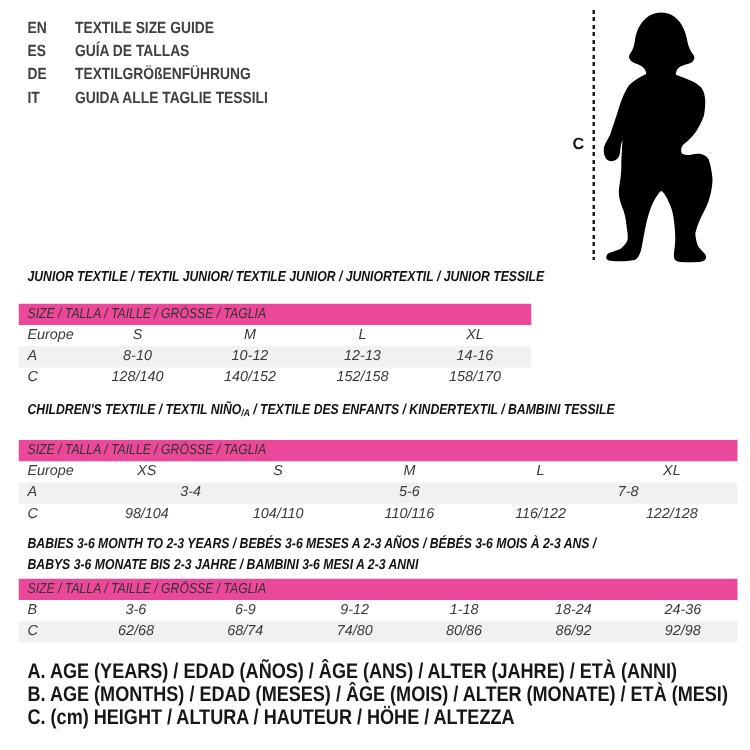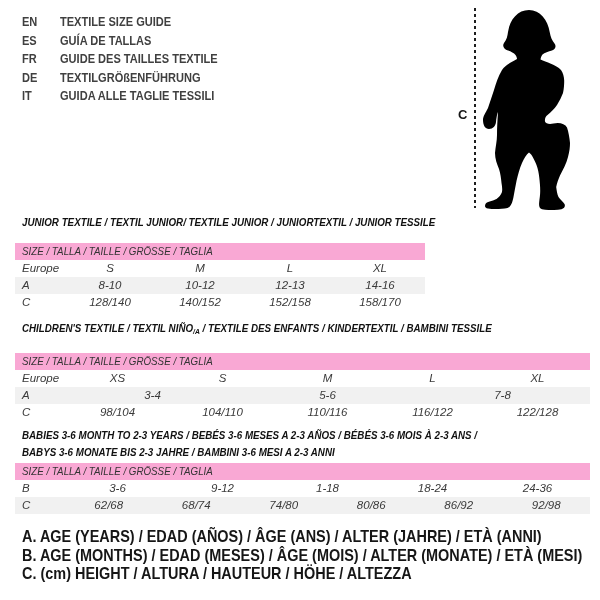--- a/index.html
+++ b/index.html
@@ -24,21 +24,21 @@
 
   
   .tbl { position:absolute; left:15px; font-size:11.5px; color:#3a3a3a;font-style:italic; }
   .t1 { top:216px; width:410px; }
   .t2 { top:322px; width:575px; }
   .t3 { top:427px; width:575px; }
   .tbl-title { color:#111111; font-weight:bold; font-size:11.5px; padding-left:7px; line-height:12px; margin-bottom:15px; }
   .t3 .tbl-title { line-height:17px; margin-bottom:2px; }
   .t3 .tbl-title div { line-height:17px; }
   .sub { font-size:8px; vertical-align:-2px; }
-  .size-bar { height:17px; line-height:17px; background:#f9a8d4; color:#333333; padding-left:7px; }
+  .size-bar { height:17px; line-height:17px; background:#ec4899; color:#333333; padding-left:7px; }
   .trow { display:flex; height:17px; line-height:17px; }
   .trow.alt { background:#f1f1f1; }
   .lbl { width:50px; padding-left:7px; box-sizing:border-box; }
   .cell { flex:1 1 0; text-align:center; }
 
   
   .legend { position:absolute; left:22px; top:528px; font-weight:bold; font-size:17px; color:#161616; }
   .legend div { height:18.6px; line-height:18.6px; }
 </style>
 </head>
@@ -47,24 +47,20 @@
 <div class="page">
 
   <div class="lang-block">
     <div class="lang-row">
       <span class="lang-code"><span class="cond">EN</span></span>
       <span class="cond">TEXTILE SIZE GUIDE</span>
     </div>
     <div class="lang-row">
       <span class="lang-code"><span class="cond">ES</span></span>
       <span class="cond">GUÍA DE TALLAS</span>
-    </div>
-    <div class="lang-row">
-      <span class="lang-code"><span class="cond">FR</span></span>
-      <span class="cond">GUIDE DES TAILLES TEXTILE</span>
     </div>
     <div class="lang-row">
       <span class="lang-code"><span class="cond">DE</span></span>
       <span class="cond">TEXTILGRÖßENFÜHRUNG</span>
     </div>
     <div class="lang-row">
       <span class="lang-code"><span class="cond">IT</span></span>
       <span class="cond">GUIDA ALLE TAGLIE TESSILI</span>
     </div>
   </div>
@@ -156,20 +152,21 @@
 
   <section class="tbl t3">
     <div class="tbl-title">
       <div><span class="cond">BABIES 3-6 MONTH TO 2-3 YEARS / BEBÉS 3-6 MESES A 2-3 AÑOS / BÉBÉS 3-6 MOIS À 2-3 ANS /</span></div>
       <div><span class="cond">BABYS 3-6 MONATE BIS 2-3 JAHRE / BAMBINI 3-6 MESI A 2-3 ANNI</span></div>
     </div>
     <div class="size-bar"><span class="cond">SIZE / TALLA / TAILLE / GRÖSSE / TAGLIA</span></div>
     <div class="trow">
       <span class="lbl">B</span>
       <span class="cell">3-6</span>
+      <span class="cell">6-9</span>
       <span class="cell">9-12</span>
       <span class="cell">1-18</span>
       <span class="cell">18-24</span>
       <span class="cell">24-36</span>
     </div>
     <div class="trow alt">
       <span class="lbl">C</span>
       <span class="cell">62/68</span>
       <span class="cell">68/74</span>
       <span class="cell">74/80</span>

